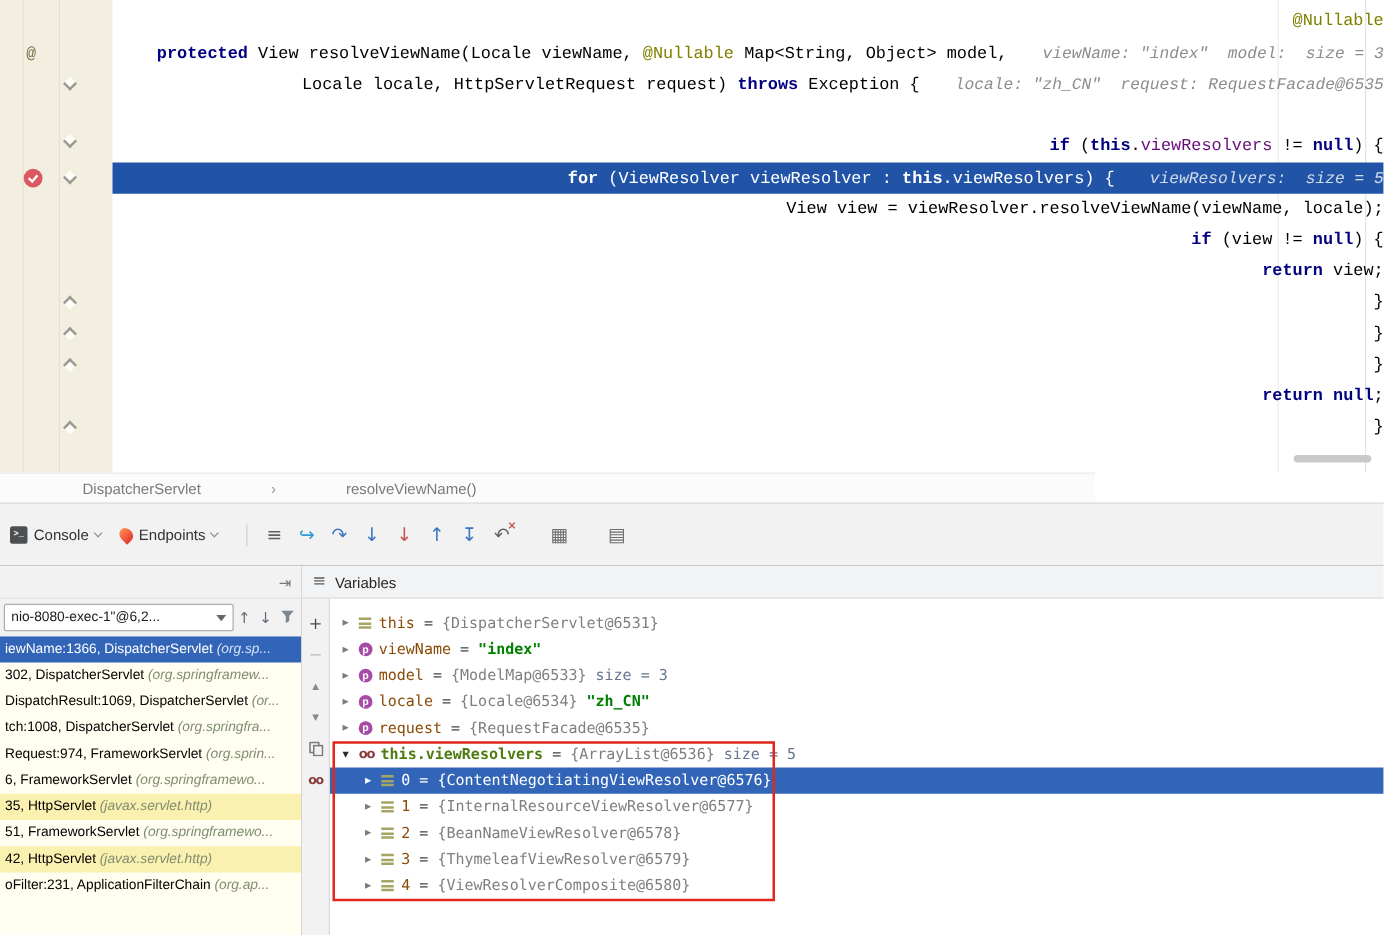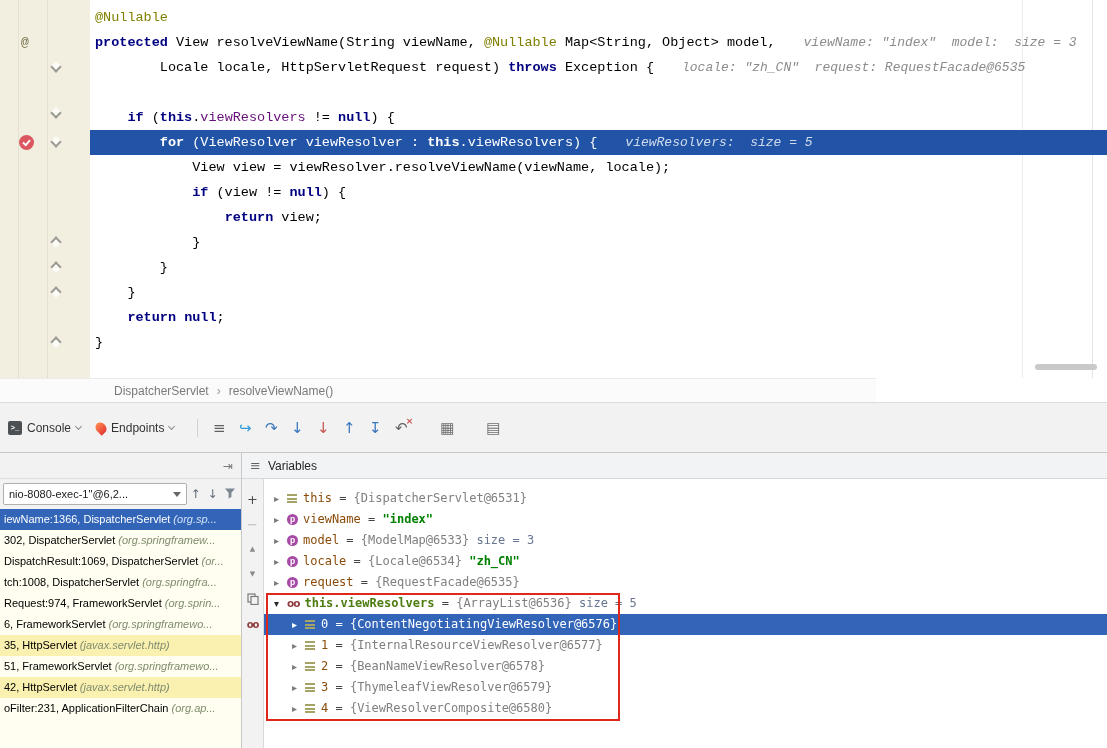--- a/index.html
+++ b/index.html
@@ -16,37 +16,37 @@
   .bp { position:absolute; left:18px; top:134px; }
   .fold { position:absolute; left:50px; width:12px; height:12px; }
   .fold::before { content:""; position:absolute; left:2px; top:1px; width:6px; height:6px;
                   border-right:2px solid #9a9a93; border-bottom:2px solid #9a9a93; background:#fdfdf8; }
   .fold.down::before { transform:rotate(45deg); }
   .fold.up::before   { transform:rotate(-135deg); }
   .margin-guide { position:absolute; left:1022px; top:0; width:1px; height:378px; background:#ECECEC; }
   .vtrack { position:absolute; right:0; top:0; width:15px; height:378px; border-left:1px solid #E4E4E4; background:transparent; }
   .hthumb { position:absolute; right:10px; bottom:8px; width:62px; height:6px; background:#C9C9C9; border-radius:3px; }
 
-  .code-pane { position:absolute; left:90px; top:0; right:0; height:378px; }
+  .code-pane { position:absolute; left:90px; top:0; right:0; height:378px;text-align:right; }
   .code-lines { position:absolute; left:0; top:5px; right:0; }
   .code-line { height:25px; line-height:25px; white-space:pre; padding-left:5px;
                font-family:"Liberation Mono","DejaVu Sans Mono",monospace; font-size:13.5px; }
   .tok.kw  { color:#000080; font-weight:bold; }
   .tok.ann { color:#808000; }
   .tok.fld { color:#660E7A; }
   .tok.pl  { color:#000000; }
   .hint { color:#8C8C8C; font-style:italic; margin-left:28px; font-size:13px; }
   .code-line.exec { background:#2154A6; }
   .code-line.exec .tok { color:#FFFFFF; }
   .code-line.exec .hint { color:rgba(255,255,255,0.78); }
 
   
   .breadcrumb-bar { position:absolute; left:0; top:378px; width:876px; height:24px; background:#FBFBFB;
-                    border-top:1px solid #EAEAEA; display:flex; align-items:center; padding-left:114px;
-                    font-size:12px; color:#7A7A7A; }
+                    border-top:1px solid #EAEAEA; display:flex; align-items:center; padding-left:66px;
+                    font-size:12px; color:#7A7A7A;gap:48px; }
   .crumb { margin-right:8px; }
   .crumb-sep { margin-right:8px; color:#9A9A9A; }
 
   
   .debug-toolbar { position:absolute; left:0; top:402px; width:1107px; height:50px; background:#F2F2F2;
                    border-top:1px solid #DCDCDC; display:flex; align-items:center; padding-left:8px; }
   .dtab { display:flex; align-items:center; margin-right:14px; cursor:default; }
   .dtab .dlabel { font-size:12px; color:#333; margin:0 4px 0 5px; }
   .console-ic { display:inline-block; width:14px; height:14px; background:#4D5052; color:#fff; border-radius:2px;
                 font-size:7px; line-height:14px; text-align:center;
@@ -155,21 +155,21 @@
       <div class="fold down" style="top:137px"></div>
       <div class="fold up" style="top:237px"></div>
       <div class="fold up" style="top:262px"></div>
       <div class="fold up" style="top:287px"></div>
       <div class="fold up" style="top:337px"></div>
     </div>
 
     <div class="code-pane">
       <div class="code-lines">
           <div class="code-line"><span class="tok ann">@Nullable</span></div>
-          <div class="code-line"><span class="tok kw">protected </span><span class="tok pl">View resolveViewName(String viewName, </span><span class="tok ann">@Nullable</span><span class="tok pl"> Map&lt;String, Object&gt; model,</span><span class="hint">viewName: "index"  model:  size = 3</span></div>
+          <div class="code-line"><span class="tok kw">protected </span><span class="tok pl">View resolveViewName(Locale viewName, </span><span class="tok ann">@Nullable</span><span class="tok pl"> Map&lt;String, Object&gt; model,</span><span class="hint">viewName: "index"  model:  size = 3</span></div>
           <div class="code-line"><span class="tok pl">        Locale locale, HttpServletRequest request) </span><span class="tok kw">throws</span><span class="tok pl"> Exception {</span><span class="hint">locale: "zh_CN"  request: RequestFacade@6535</span></div>
           <div class="code-line"></div>
           <div class="code-line"><span class="tok pl">    </span><span class="tok kw">if</span><span class="tok pl"> (</span><span class="tok kw">this</span><span class="tok pl">.</span><span class="tok fld">viewResolvers</span><span class="tok pl"> != </span><span class="tok kw">null</span><span class="tok pl">) {</span></div>
           <div class="code-line exec"><span class="tok pl">        </span><span class="tok kw">for</span><span class="tok pl"> (ViewResolver viewResolver : </span><span class="tok kw">this</span><span class="tok pl">.</span><span class="tok fld">viewResolvers</span><span class="tok pl">) {</span><span class="hint">viewResolvers:  size = 5</span></div>
           <div class="code-line"><span class="tok pl">            View view = viewResolver.resolveViewName(viewName, locale);</span></div>
           <div class="code-line"><span class="tok pl">            </span><span class="tok kw">if</span><span class="tok pl"> (view != </span><span class="tok kw">null</span><span class="tok pl">) {</span></div>
           <div class="code-line"><span class="tok pl">                </span><span class="tok kw">return</span><span class="tok pl"> view;</span></div>
           <div class="code-line"><span class="tok pl">            }</span></div>
           <div class="code-line"><span class="tok pl">        }</span></div>
           <div class="code-line"><span class="tok pl">    }</span></div>

